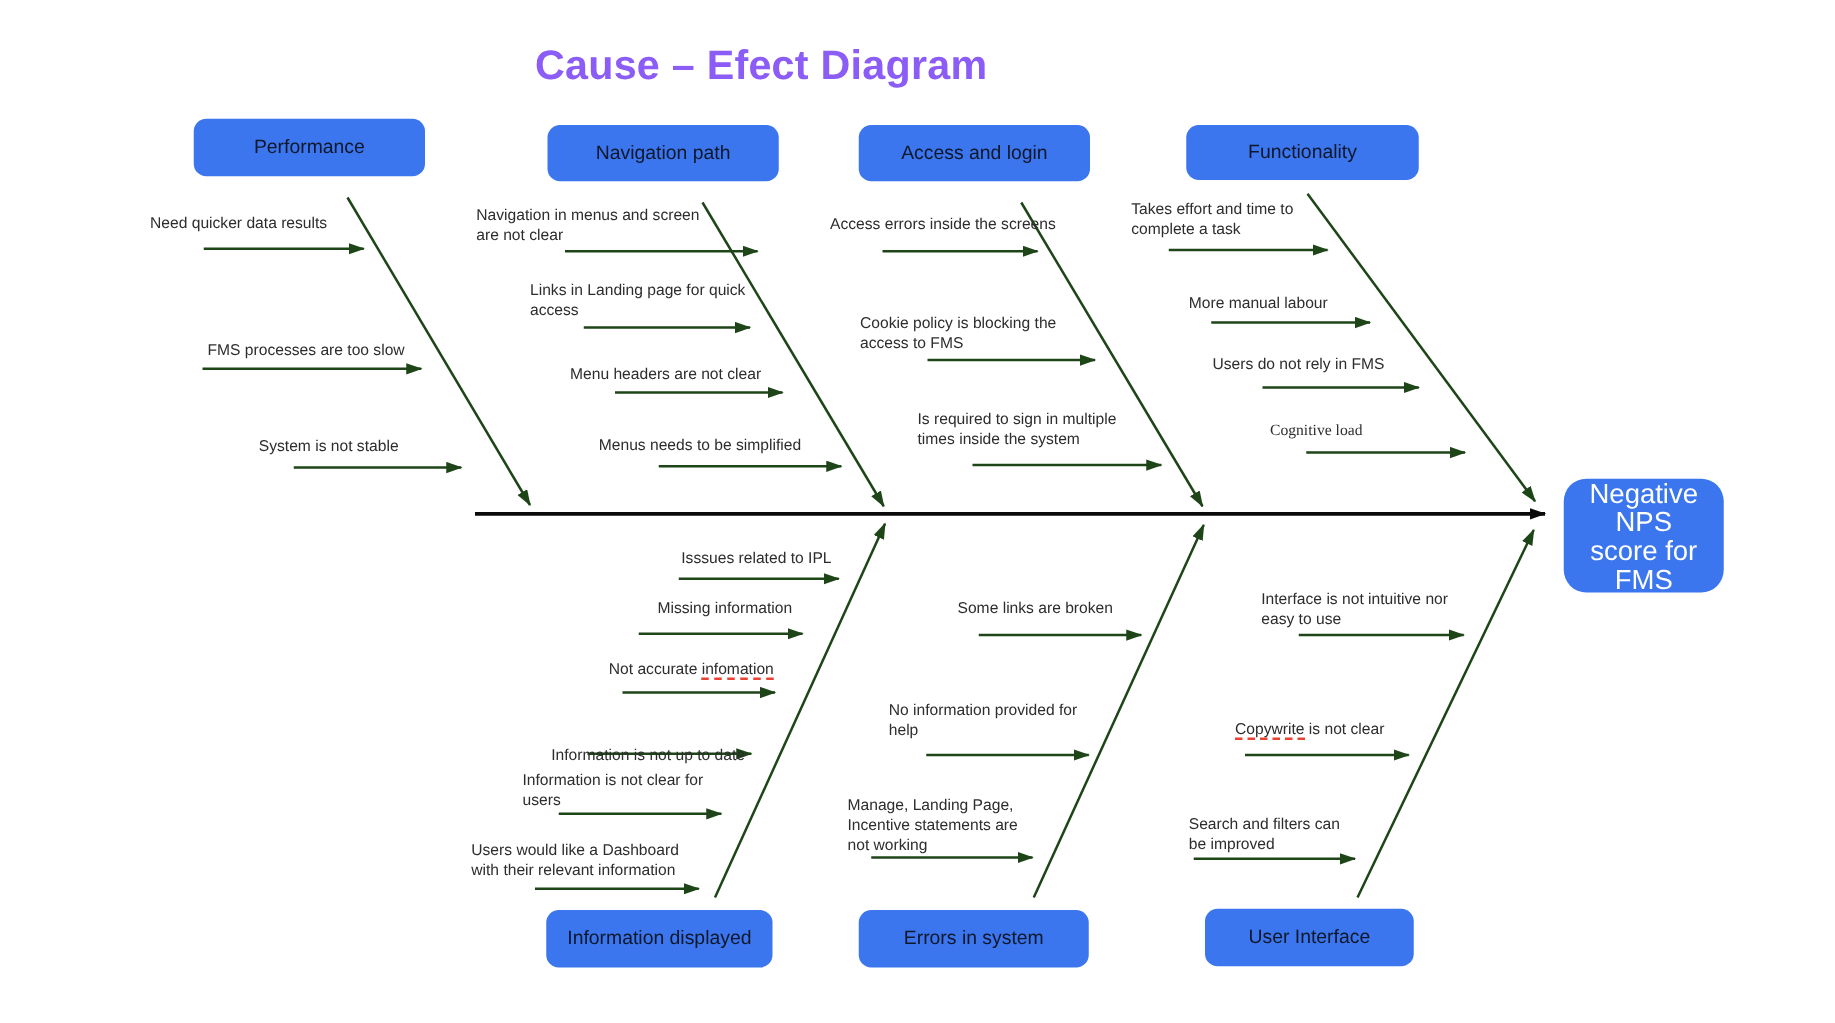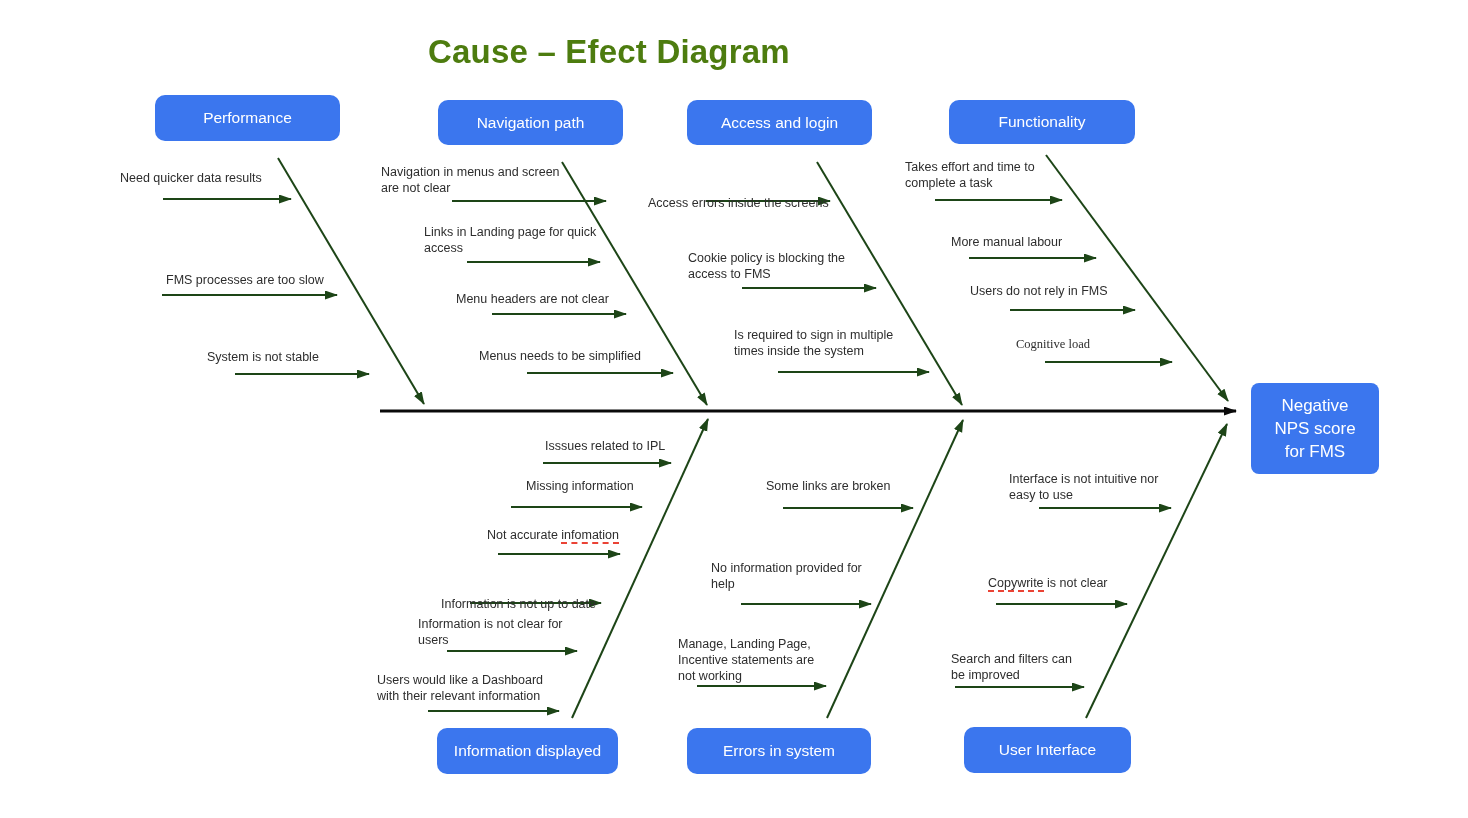--- a/index.html
+++ b/index.html
@@ -4,32 +4,32 @@
 <style>
   html,body{margin:0;padding:0;}
   body{
     width:1468px;height:818px;position:relative;background:#ffffff;
     font-family:"Liberation Sans","DejaVu Sans",sans-serif;overflow:hidden;
   }
   #stage{position:absolute;inset:0;width:1468px;height:818px;}
   svg.lines{position:absolute;left:0;top:0;pointer-events:none;}
   .title{
     position:absolute;left:428px;top:33px;font-size:33px;font-weight:700;
-    color:#4d7c0f;letter-spacing:0.2px;white-space:nowrap;
+    color:#8b5cf6;letter-spacing:0.2px;white-space:nowrap;
   }
   .cat{
-    position:absolute;background:#3b76ee;color:#ffffff;border-radius:10px;
+    position:absolute;background:#3b76ee;color:#0f172a;border-radius:10px;
     display:flex;align-items:center;justify-content:center;
     font-size:15.5px;text-align:center;
   }
   .effect{
     position:absolute;left:1251px;top:383px;width:128px;height:91px;
-    background:#3b76ee;color:#ffffff;border-radius:8px;
+    background:#3b76ee;color:#ffffff;border-radius:18px;
     display:flex;align-items:center;justify-content:center;
-    font-size:17px;line-height:23px;text-align:center;padding:0 14px;
+    font-size:22px;line-height:23px;text-align:center;padding:0 14px;
     box-sizing:border-box;
   }
   .cause{
     position:absolute;font-size:12.5px;line-height:16px;color:#2d2d2d;
     white-space:nowrap;
   }
   .cause.wrap{white-space:normal;}
   .sq{border-bottom:2px dashed #ea4335;}
 </style>
 </head>
@@ -107,21 +107,21 @@
 
   <div class="cause" style="left:120px;top:170px;">Need quicker data results</div>
   <div class="cause" style="left:166px;top:272px;">FMS processes are too slow</div>
   <div class="cause" style="left:207px;top:349px;">System is not stable</div>
 
   <div class="cause wrap" style="left:381px;top:164px;width:185px;">Navigation in menus and screen are not clear</div>
   <div class="cause wrap" style="left:424px;top:224px;width:176px;">Links in Landing page for quick access</div>
   <div class="cause" style="left:456px;top:291px;">Menu headers are not clear</div>
   <div class="cause" style="left:479px;top:348px;">Menus needs to be simplified</div>
 
-  <div class="cause" style="left:648px;top:171px;margin-top:24px;">Access errors inside the screens</div>
+  <div class="cause" style="left:664px;top:171px;">Access errors inside the screens</div>
   <div class="cause wrap" style="left:734px;top:327px;width:170px;">Is required to sign in multiple times inside the system</div>
   <div class="cause wrap" style="left:688px;top:250px;width:166px;">Cookie policy is blocking the access to FMS</div>
 
   <div class="cause wrap" style="left:905px;top:159px;width:138px;">Takes effort and time to complete a task</div>
   <div class="cause" style="left:951px;top:234px;">More manual labour</div>
   <div class="cause" style="left:970px;top:283px;">Users do not rely in FMS</div>
   <div class="cause" style="left:1016px;top:336px;font-family:Liberation Serif, serif;">Cognitive load</div>
 
   <div class="cause" style="left:545px;top:438px;">Isssues related to IPL</div>
   <div class="cause" style="left:526px;top:478px;">Missing information</div>

